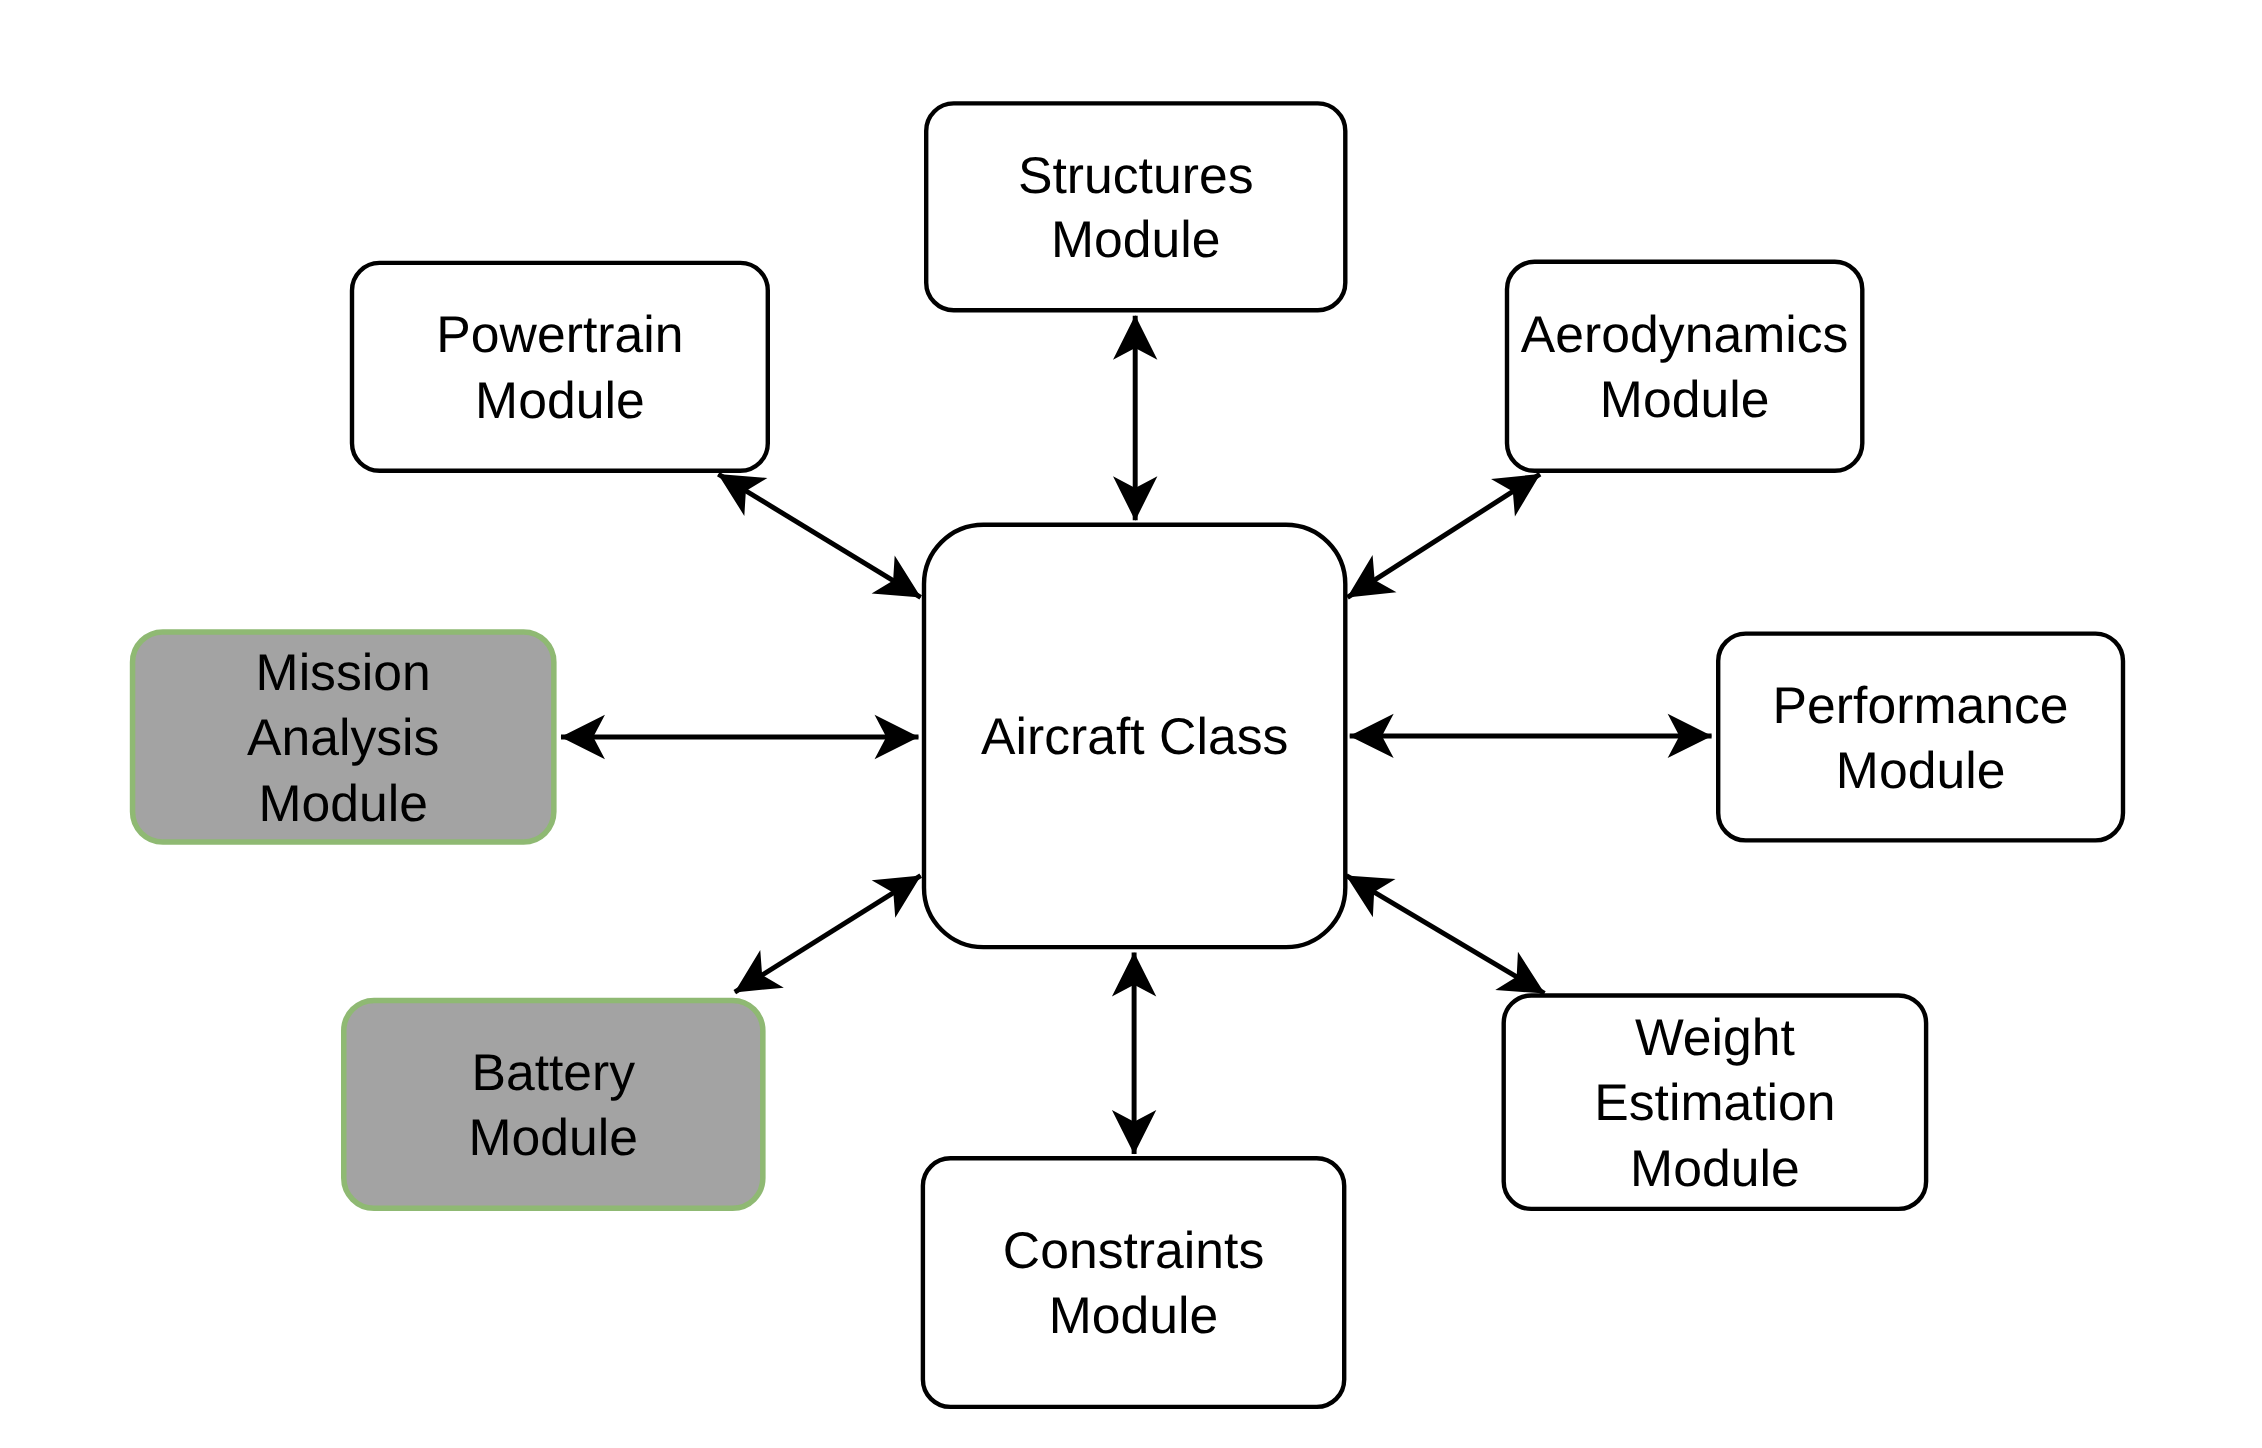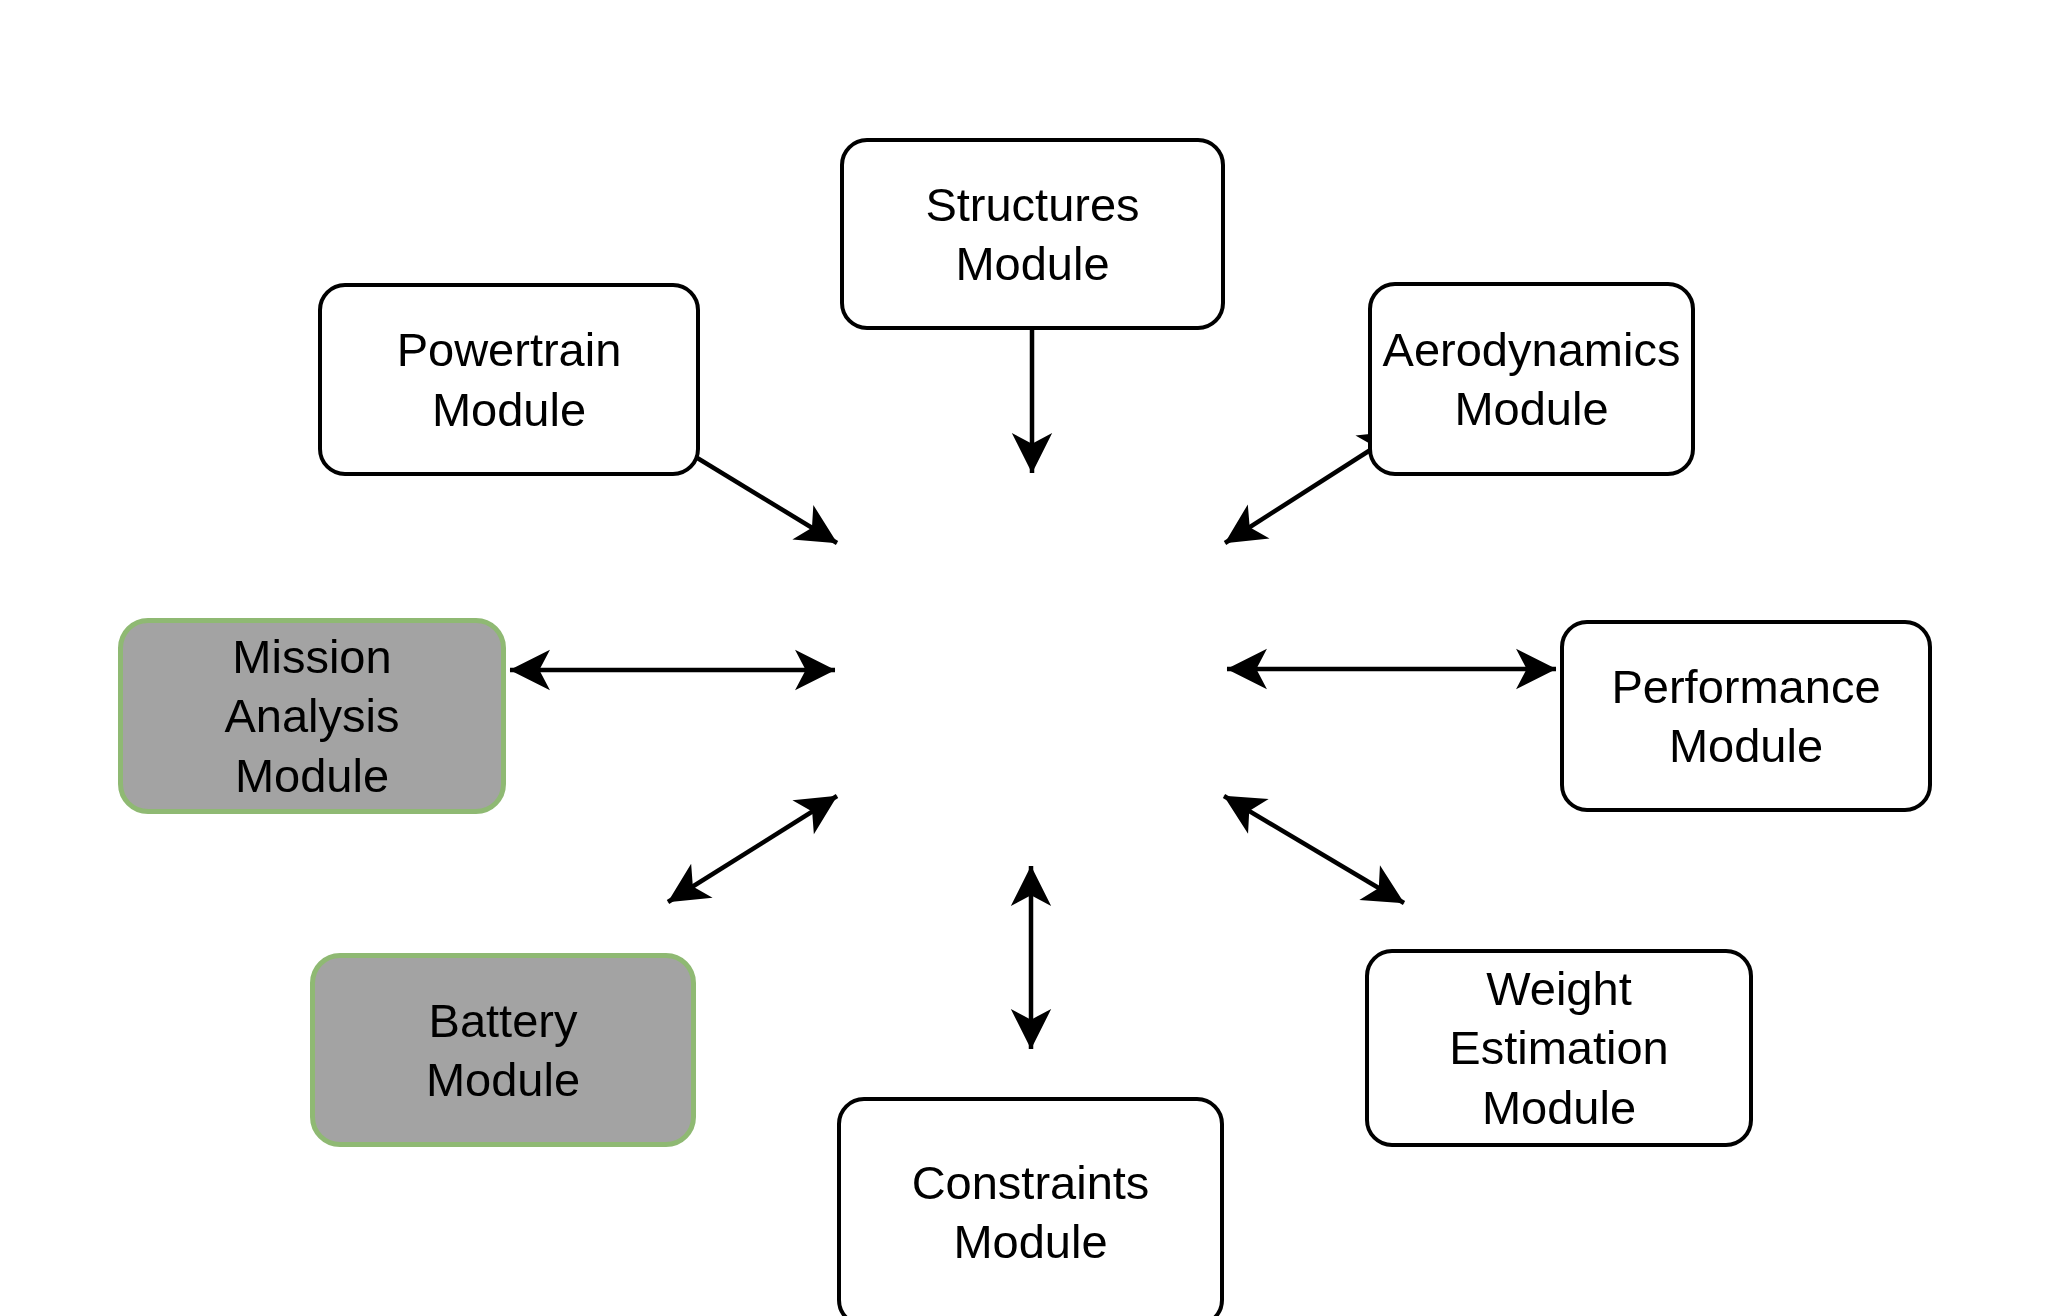--- a/index.html
+++ b/index.html
@@ -29,21 +29,20 @@
     align-items: center;
     justify-content: center;
     text-align: center;
     background: #ffffff;
     border: 4px solid #000000;
     border-radius: 27px;
     color: #000000;
     font-size: 47px;
     line-height: 1.26;
     white-space: pre-line;
-    margin-top: 46px;
   }
   .node.center {
     border-radius: 56px;
   }
   .node.green {
     background: #a3a3a3;
     border: 5px solid #8fb973;
     border-radius: 30px;
   }
   line.edge {
@@ -78,20 +77,21 @@
   <div class="node" style="left:318px; top:237px; width:382px; height:193px;">Powertrain
 Module</div>
 
   <div class="node" style="left:1368px; top:236px; width:327px; height:194px;">Aerodynamics
 Module</div>
 
   <div class="node green" style="left:118px; top:572px; width:388px; height:196px;">Mission
 Analysis
 Module</div>
 
+  <div class="node center" style="left:838px; top:475px; width:387px; height:388px;">Aircraft Class</div>
 
   <div class="node" style="left:1560px; top:574px; width:372px; height:192px;">Performance
 Module</div>
 
   <div class="node green" style="left:310px; top:907px; width:386px; height:194px;">Battery
 Module</div>
 
   <div class="node" style="left:837px; top:1051px; width:387px; height:230px;">Constraints
 Module</div>
 

